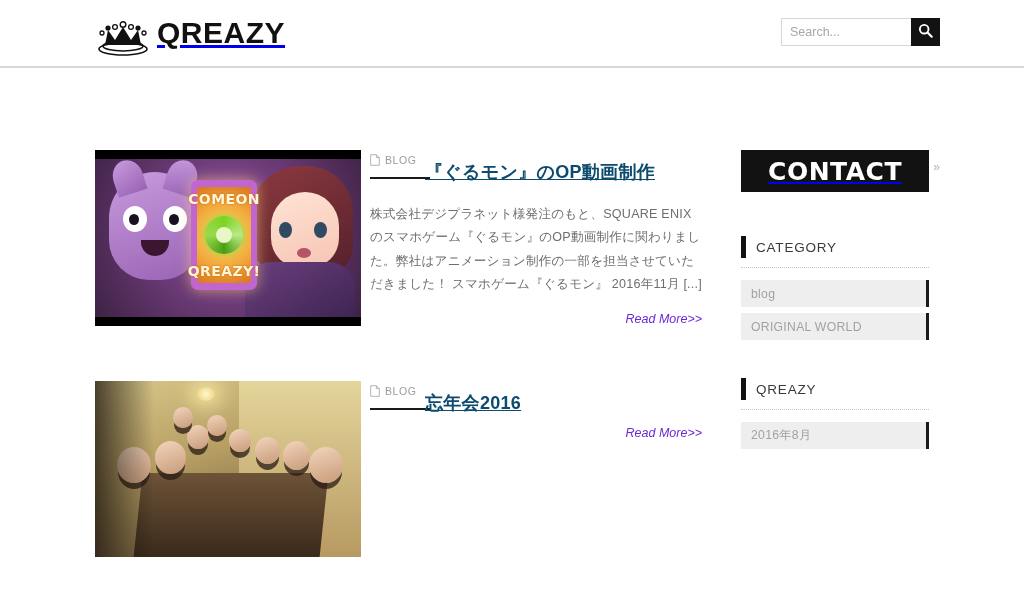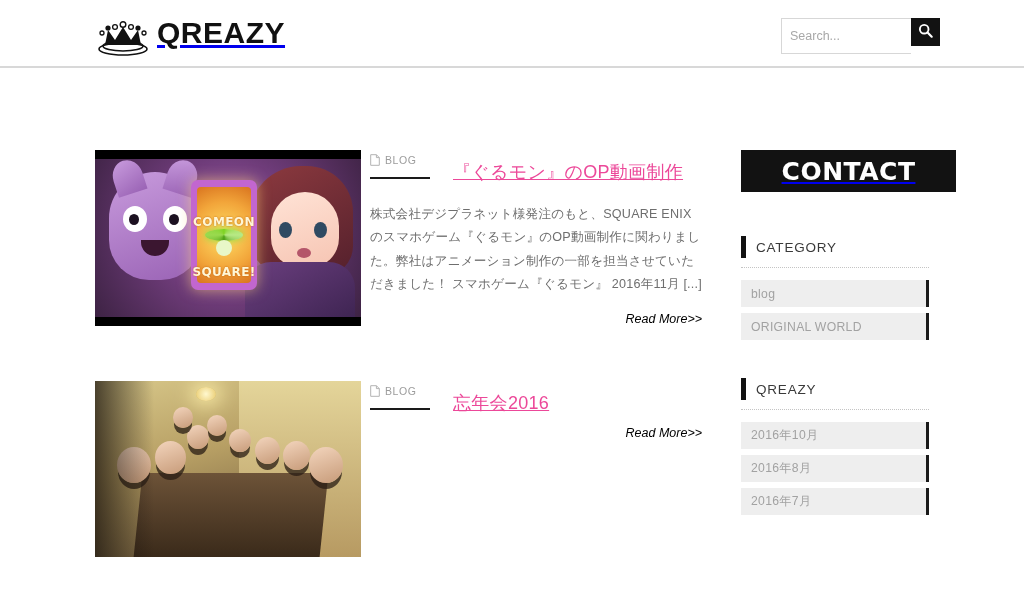--- a/index.html
+++ b/index.html
@@ -24,21 +24,21 @@
   .crown-icon { width: 56px; height: 38px; display: block; }
   .logo-text {
     font-size: 30px; font-weight: 700; letter-spacing: 0.5px;
     color: #111111; line-height: 1;
   }
   .search-wrap {
     position: absolute; right: 84px; top: 18px;
     display: flex; align-items: stretch;
   }
   .search-input {
-    width: 130px; height: 36px;
+    width: 130px; height: 28px;
     border: 1px solid #d7d7d7; border-right: none;
     padding: 3px 8px; font-size: 12.5px; color: #1d4ed8;
     font-family: "Liberation Sans", sans-serif;
     background: #fff; outline: none;
   }
   .search-input::placeholder { color: #a8a8a8; }
   .search-btn {
     width: 29px; height: 28px;
     background: #121212; border: none; cursor: pointer;
     display: flex; align-items: center; justify-content: center;
@@ -91,39 +91,39 @@
   .doc-icon { width: 10px; height: 12px; display: block; }
   .post-cat {
     font-size: 10.5px; color: #9c9c9c; letter-spacing: 0.6px;
   }
   .post-rule {
     width: 60px; height: 2px; background: #1a1a1a;
     margin-top: 9px;
   }
   .post-title {
     position: absolute; left: 64px; top: 10px;
-    font-size: 18px; font-weight: 400; color: #ec4899;
-    letter-spacing: 0.3px; white-space: nowrap; margin-left: 28px;
+    font-size: 18px; font-weight: 700; color: #0c4a6e;
+    letter-spacing: 0.3px; white-space: nowrap;
   }
   .post-excerpt {
     margin-top: 24px;
     font-size: 12.6px; line-height: 1.85;
     color: #6e6e6e; width: 332px;
     letter-spacing: 0.2px;
   }
   .read-more {
     display: block; text-align: right;
     margin-top: 16px; width: 332px;
     font-size: 12.5px; font-style: italic;
-    color: #000000; text-decoration: none;
+    color: #6d28d9; text-decoration: none;
   }
 
   
   .contact-banner {
-    width: 215px; height: 42px;
+    width: 188px; height: 42px;
     background: #121212;
     display: flex; align-items: center; justify-content: center;
     margin-bottom: 44px; cursor: pointer;
   }
   .contact-banner span {
     color: #ffffff; font-size: 25px; font-weight: 700;
     letter-spacing: 0.5px; font-family: "DejaVu Sans", sans-serif;
   }
   .widget { margin-bottom: 38px; }
   .widget-head {
@@ -231,24 +231,23 @@
     padding: 7px 6px;
   }
   .thumb1-card .inner {
     width: 100%; height: 100%;
     background: radial-gradient(circle at 50% 50%, #ffe066 0%, #f2a53a 60%, #d9741f 100%);
     border-radius: 4px; position: relative;
     display: flex; flex-direction: column; align-items: center; justify-content: space-between;
     padding: 4px 0;
   }
   .thumb1-card .ctext {
-    font-size: 12px; font-weight: 700; color: #fff7d6;
+    font-size: 14px; font-weight: 700; color: #fff7d6;
     letter-spacing: 0.4px; font-family: "DejaVu Sans", sans-serif;
     text-shadow: 0 0 2px #c06012;
-    margin-top: 24px;
   }
   .thumb1-card .spiral {
     width: 38px; height: 38px; border-radius: 50%;
     background:
       conic-gradient(from 0deg, #7ed321 0deg, #b8e986 90deg, #4a9e12 180deg, #9ada4f 270deg, #7ed321 360deg);
     box-shadow: 0 0 7px rgba(120,230,60,.9);
     position: relative;
   }
   .thumb1-card .spiral::after {
     content: ""; position: absolute; left: 11px; top: 11px;
@@ -350,21 +349,21 @@
                 <span class="e l"></span>
                 <span class="e r"></span>
                 <span class="m"></span>
               </span>
             <span class="body"></span>
           </span>
           <span class="thumb1-card">
             <span class="inner">
               <span class="ctext">COMEON</span>
               <span class="spiral"></span>
-              <span class="ctext">SQUARE!</span>
+              <span class="ctext">QREAZY!</span>
             </span>
           </span>
           <span class="thumb1-bars t"></span>
           <span class="thumb1-bars b"></span>
         </span>
       </a>
       <div class="post-body">
         <div class="post-meta-row">
           <span>
             <svg class="doc-icon" viewBox="0 0 10 12" xmlns="http://www.w3.org/2000/svg">
@@ -438,25 +437,19 @@
       </ul>
     </section>
 
     <section class="widget">
       <div class="widget-head">
         <span class="widget-bar"></span>
         <span class="widget-title">QREAZY</span>
       </div>
       <ul class="widget-list">
         <li class="widget-item">
-          <span class="item-label">2016年10月</span>
-        </li>
-        <li class="widget-item">
           <span class="item-label">2016年8月</span>
-        </li>
-        <li class="widget-item">
-          <span class="item-label">2016年7月</span>
         </li>
       </ul>
     </section>
 
   </aside>
 </div>
 
 </body></html>

